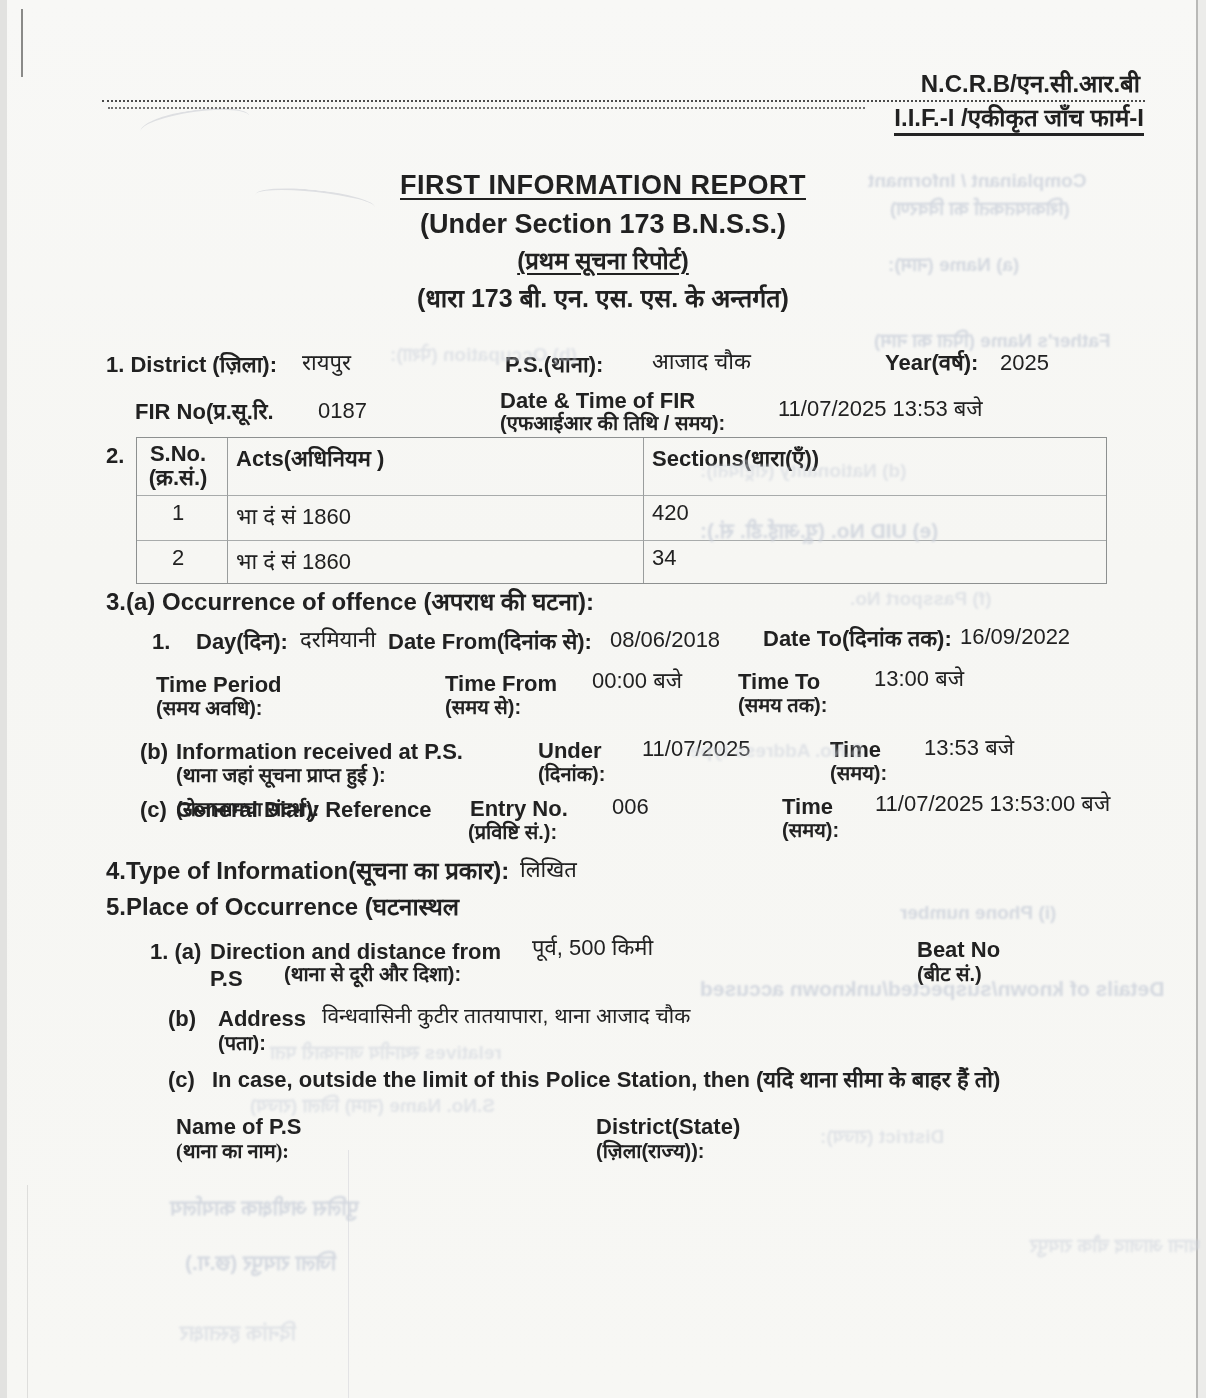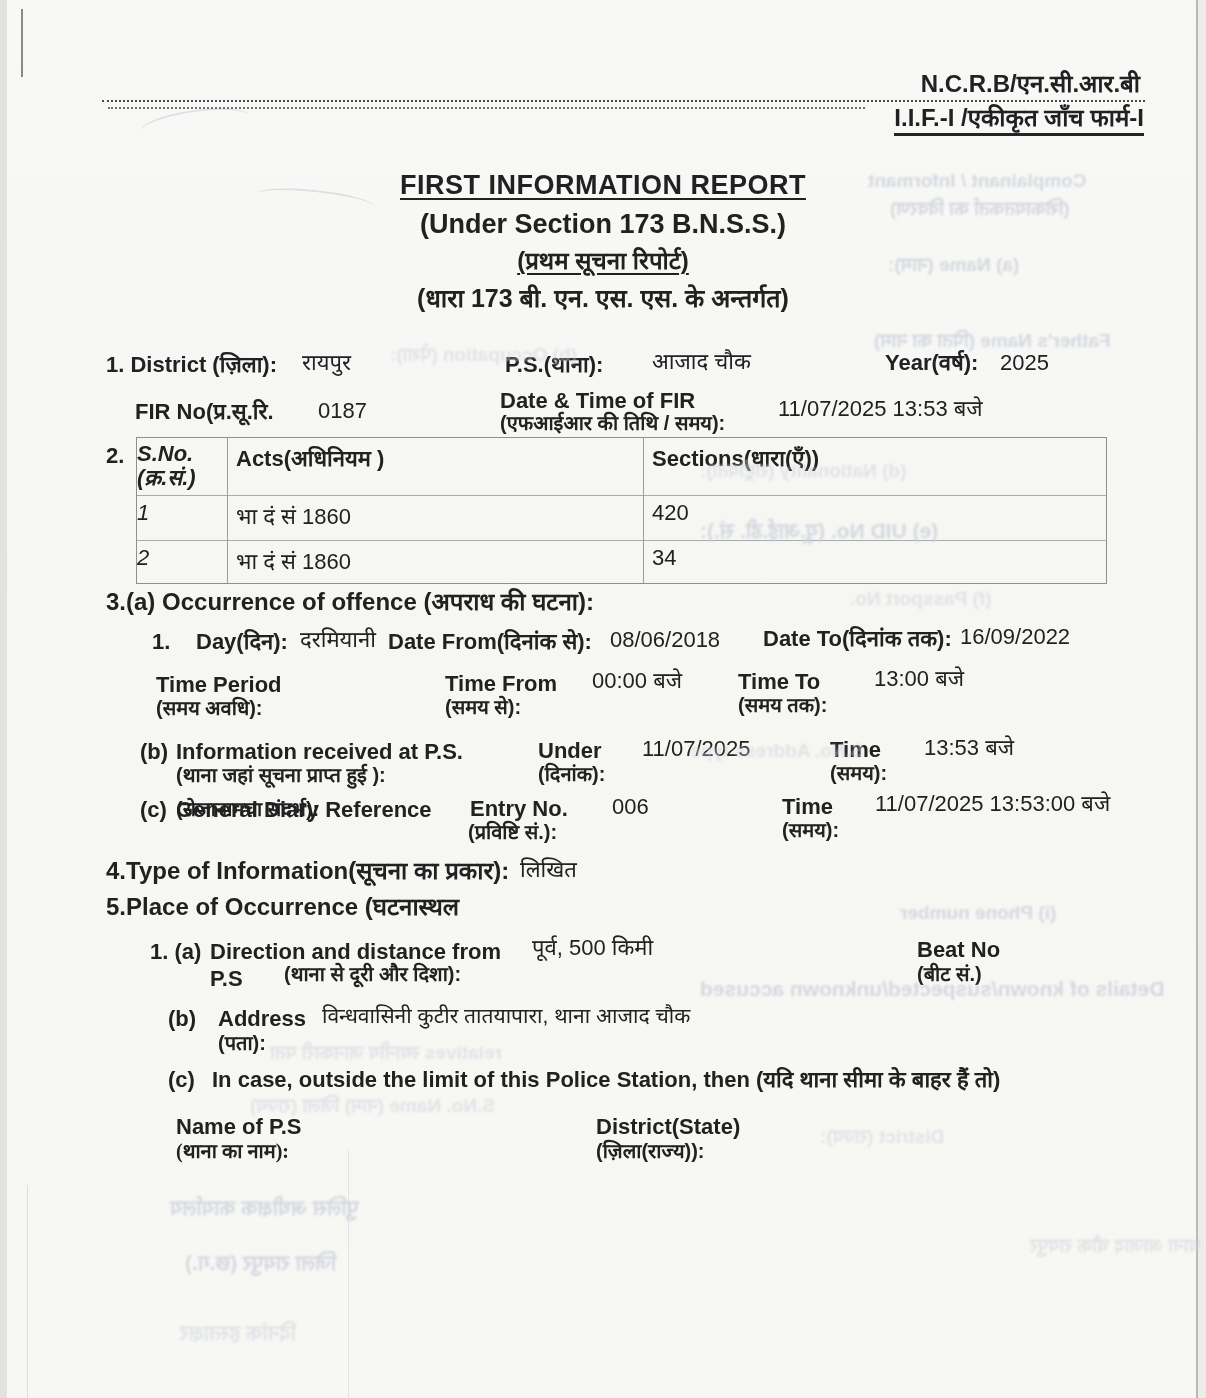--- a/index.html
+++ b/index.html
@@ -22,21 +22,21 @@
   .rule-dashed{position:absolute;height:0;border-top:2px dotted #6f6f6f;}
   
   .firtable{
     position:absolute;left:136px;top:437px;width:969px;height:145px;
     display:grid;grid-template-columns:91px 416px 462px;grid-template-rows:58px 45px 42px;
     border:1px solid #8d9090;
   }
   .firtable .cell{border-right:1px solid #9a9d9d;border-bottom:1px solid #a8abab;padding:4px 8px;box-sizing:border-box;font-size:22px;}
   .firtable .cell:nth-child(3n){border-right:none;}
   .firtable .cell.last{border-bottom:none;}
-  .firtable .sno{text-align:left;padding-left:0;font-style:italic;}
+  .firtable .sno{text-align:center;padding-left:0;}
   .hdr2{display:block;line-height:1.1;}
   
   .edge-left{position:absolute;left:0;top:0;width:7px;height:1398px;background:#e2e2e0;}
   .edge-right-line{position:absolute;left:1196px;top:0;width:2px;height:1398px;background:#b9b9b7;}
   .edge-right-band{position:absolute;left:1198px;top:0;width:8px;height:1398px;background:#ececea;}
   .tick{position:absolute;left:21px;top:9px;width:2px;height:68px;background:#8a8a88;}
   .crease1{position:absolute;left:348px;top:1150px;width:1px;height:248px;background:#e3e3e5;}
   .crease2{position:absolute;left:27px;top:1185px;width:1px;height:213px;background:#dededc;}
   .scribble{position:absolute;border-top:2px solid #d8dade;border-radius:50%;opacity:.8;}
   

